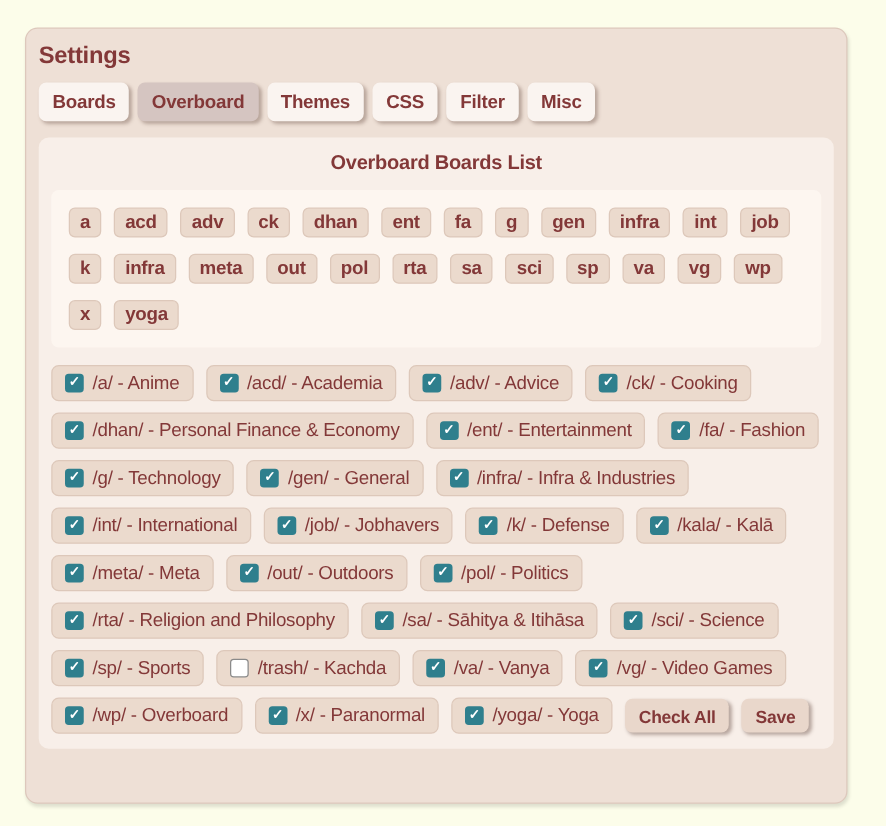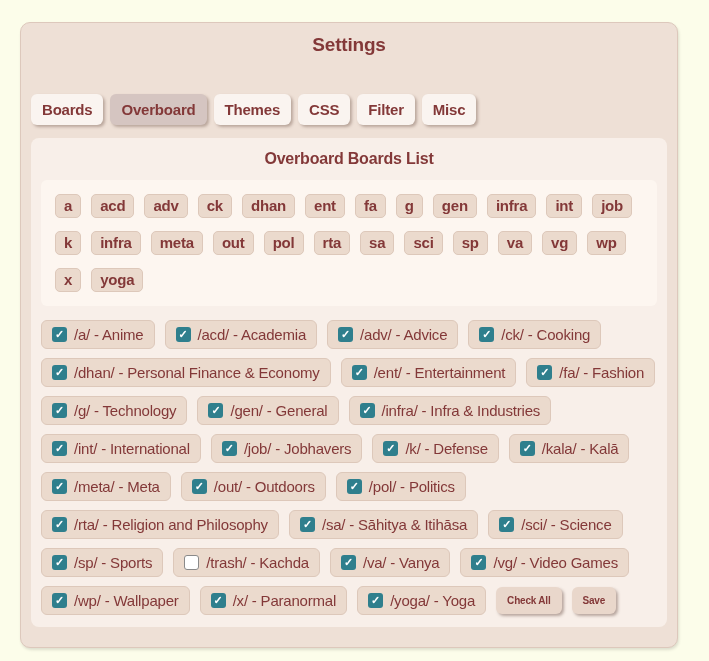--- a/index.html
+++ b/index.html
@@ -32,21 +32,21 @@
     width:658px;
     min-height:621px;
     background:var(--panel-bg);
     border:1px solid var(--panel-border);
     border-radius:10px;
     box-shadow:1px 2px 3px rgba(0,0,0,0.12);
     padding:7px 10px 20px 10px;
   }
   .title{
     margin:4px 0 10px 0;
-    text-align:center;
+    text-align:left;
     font-size:19px;
     font-weight:700;
     color:var(--maroon);
   }
   .tabbar{
     display:flex;
     flex-wrap:wrap;
     gap:7px;
     margin:0 0 13px 0;
   }
@@ -56,21 +56,20 @@
     letter-spacing:inherit;
     background:var(--tab-bg);
     color:var(--maroon);
     font-size:15px;
     font-weight:700;
     border:none;
     border-radius:6px;
     padding:7px 11px;
     box-shadow:2px 2px 3px rgba(90,60,50,0.35);
     cursor:pointer;
-    margin-top:28px;
   }
   .tab.active{background:var(--tab-active-bg);}
   .section{
     background:var(--section-bg);
     border-radius:8px;
     padding:8px 10px 12px 10px;
   }
   .section-heading{
     margin:4px 0 12px 0;
     font-size:16px;
@@ -128,21 +127,21 @@
     line-height:1;
   }
   .cb.checked{background:var(--teal);color:#ffffff;}
   .cb.unchecked{background:#ffffff;border:1px solid #8a8a8a;}
   .action-btn{
     font-family:inherit;
     font-stretch:inherit;
     letter-spacing:inherit;
     background:var(--btn-bg);
     color:var(--maroon);
-    font-size:10px;
+    font-size:14px;
     font-weight:700;
     border:none;
     border-radius:6px;
     padding:6px 11px 7px 11px;
     height:27px;
     box-shadow:2px 2px 3px rgba(90,60,50,0.4);
     cursor:pointer;
   }
 </style>
 </head>
@@ -280,21 +279,21 @@
         <label class="check-item">
           <span class="cb checked">✓</span>
           <span>/va/ - Vanya</span>
         </label>
         <label class="check-item">
           <span class="cb checked">✓</span>
           <span>/vg/ - Video Games</span>
         </label>
         <label class="check-item">
           <span class="cb checked">✓</span>
-          <span>/wp/ - Wallpaper</span>
+          <span>/wp/ - Overboard</span>
         </label>
         <label class="check-item">
           <span class="cb checked">✓</span>
           <span>/x/ - Paranormal</span>
         </label>
         <label class="check-item">
           <span class="cb checked">✓</span>
           <span>/yoga/ - Yoga</span>
         </label>
         <button class="action-btn">Check All</button>

